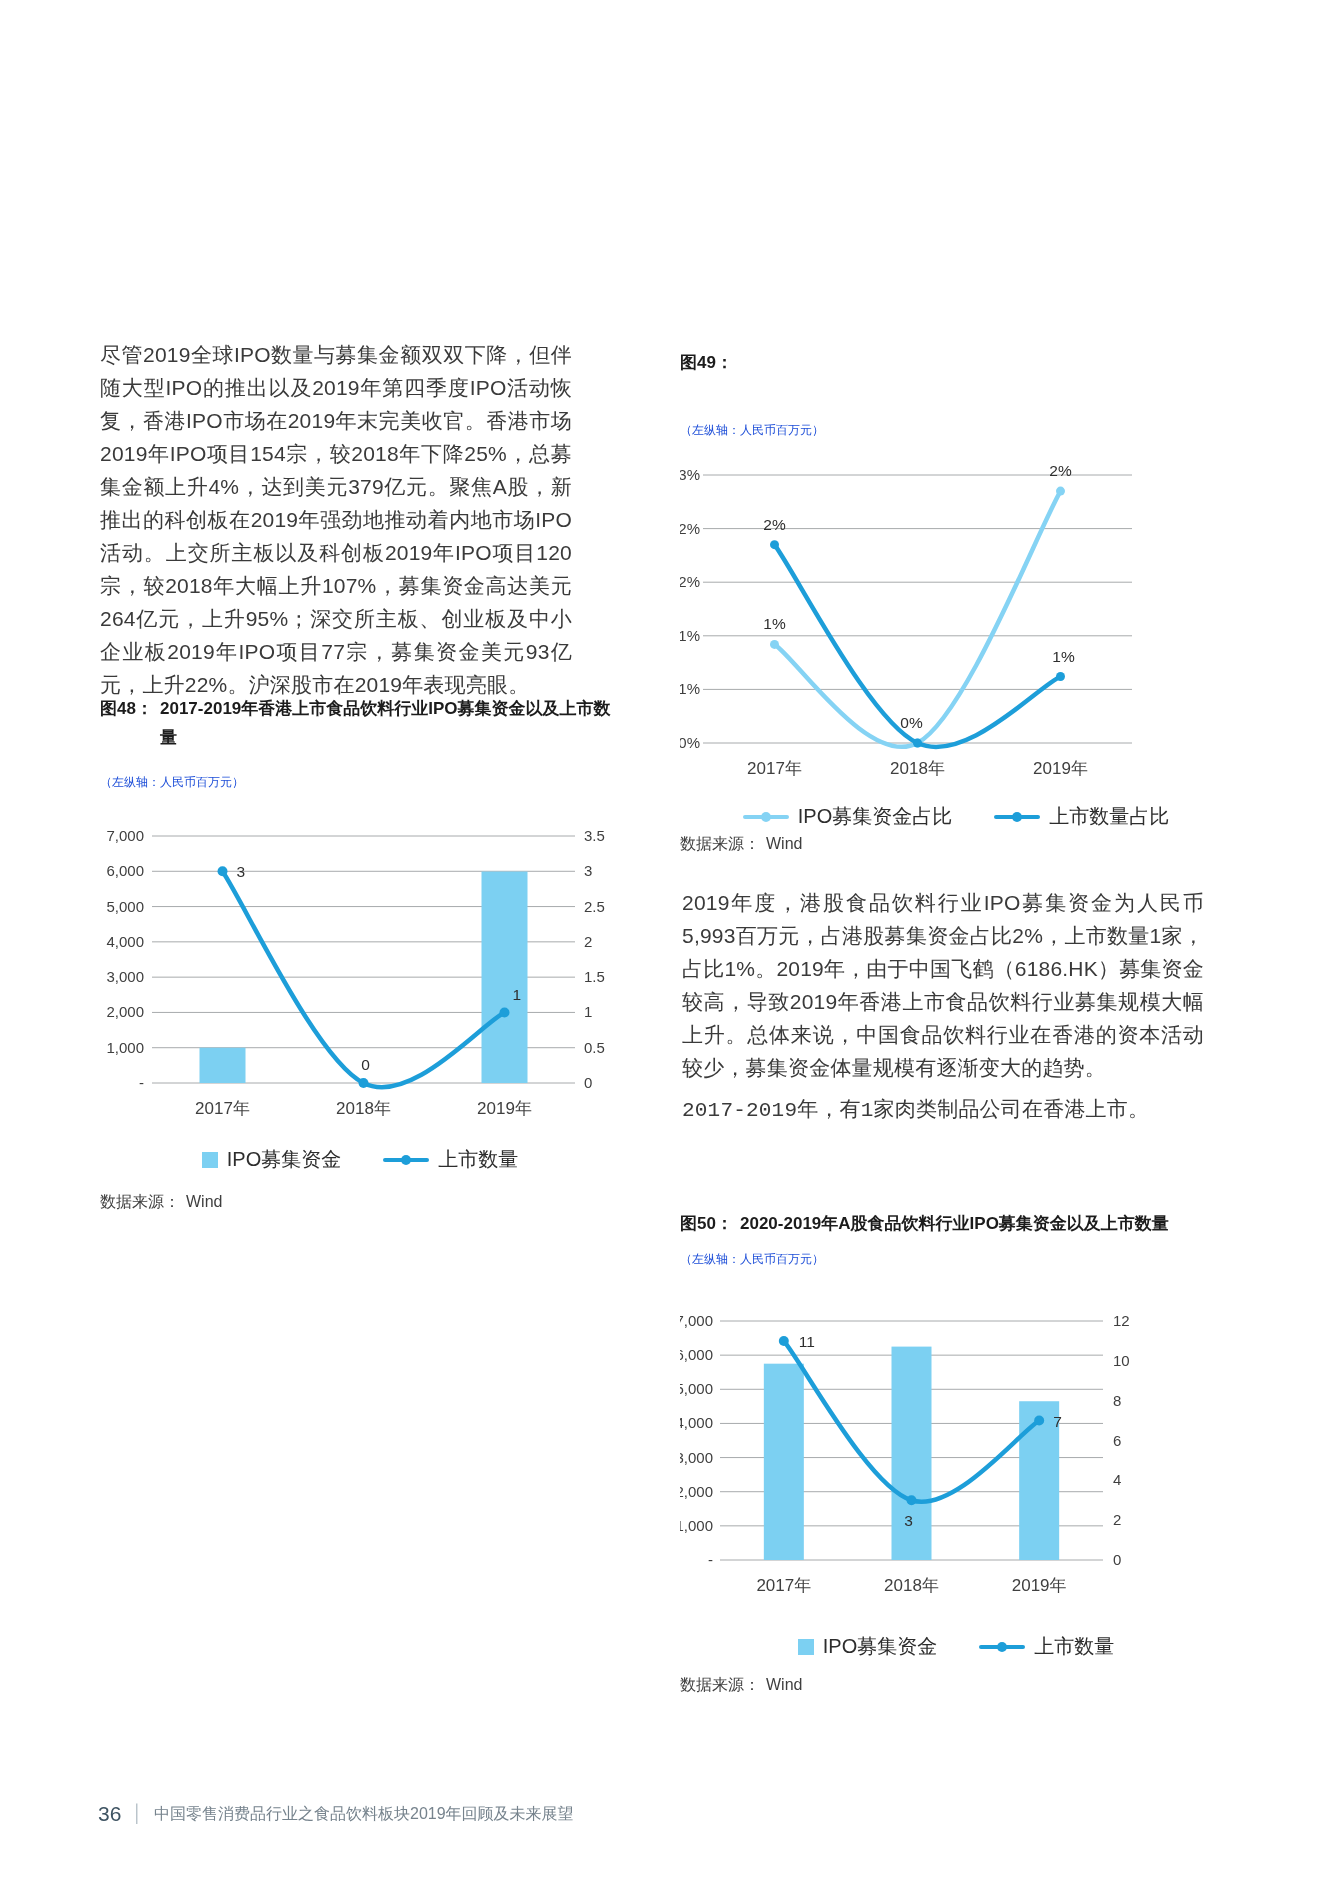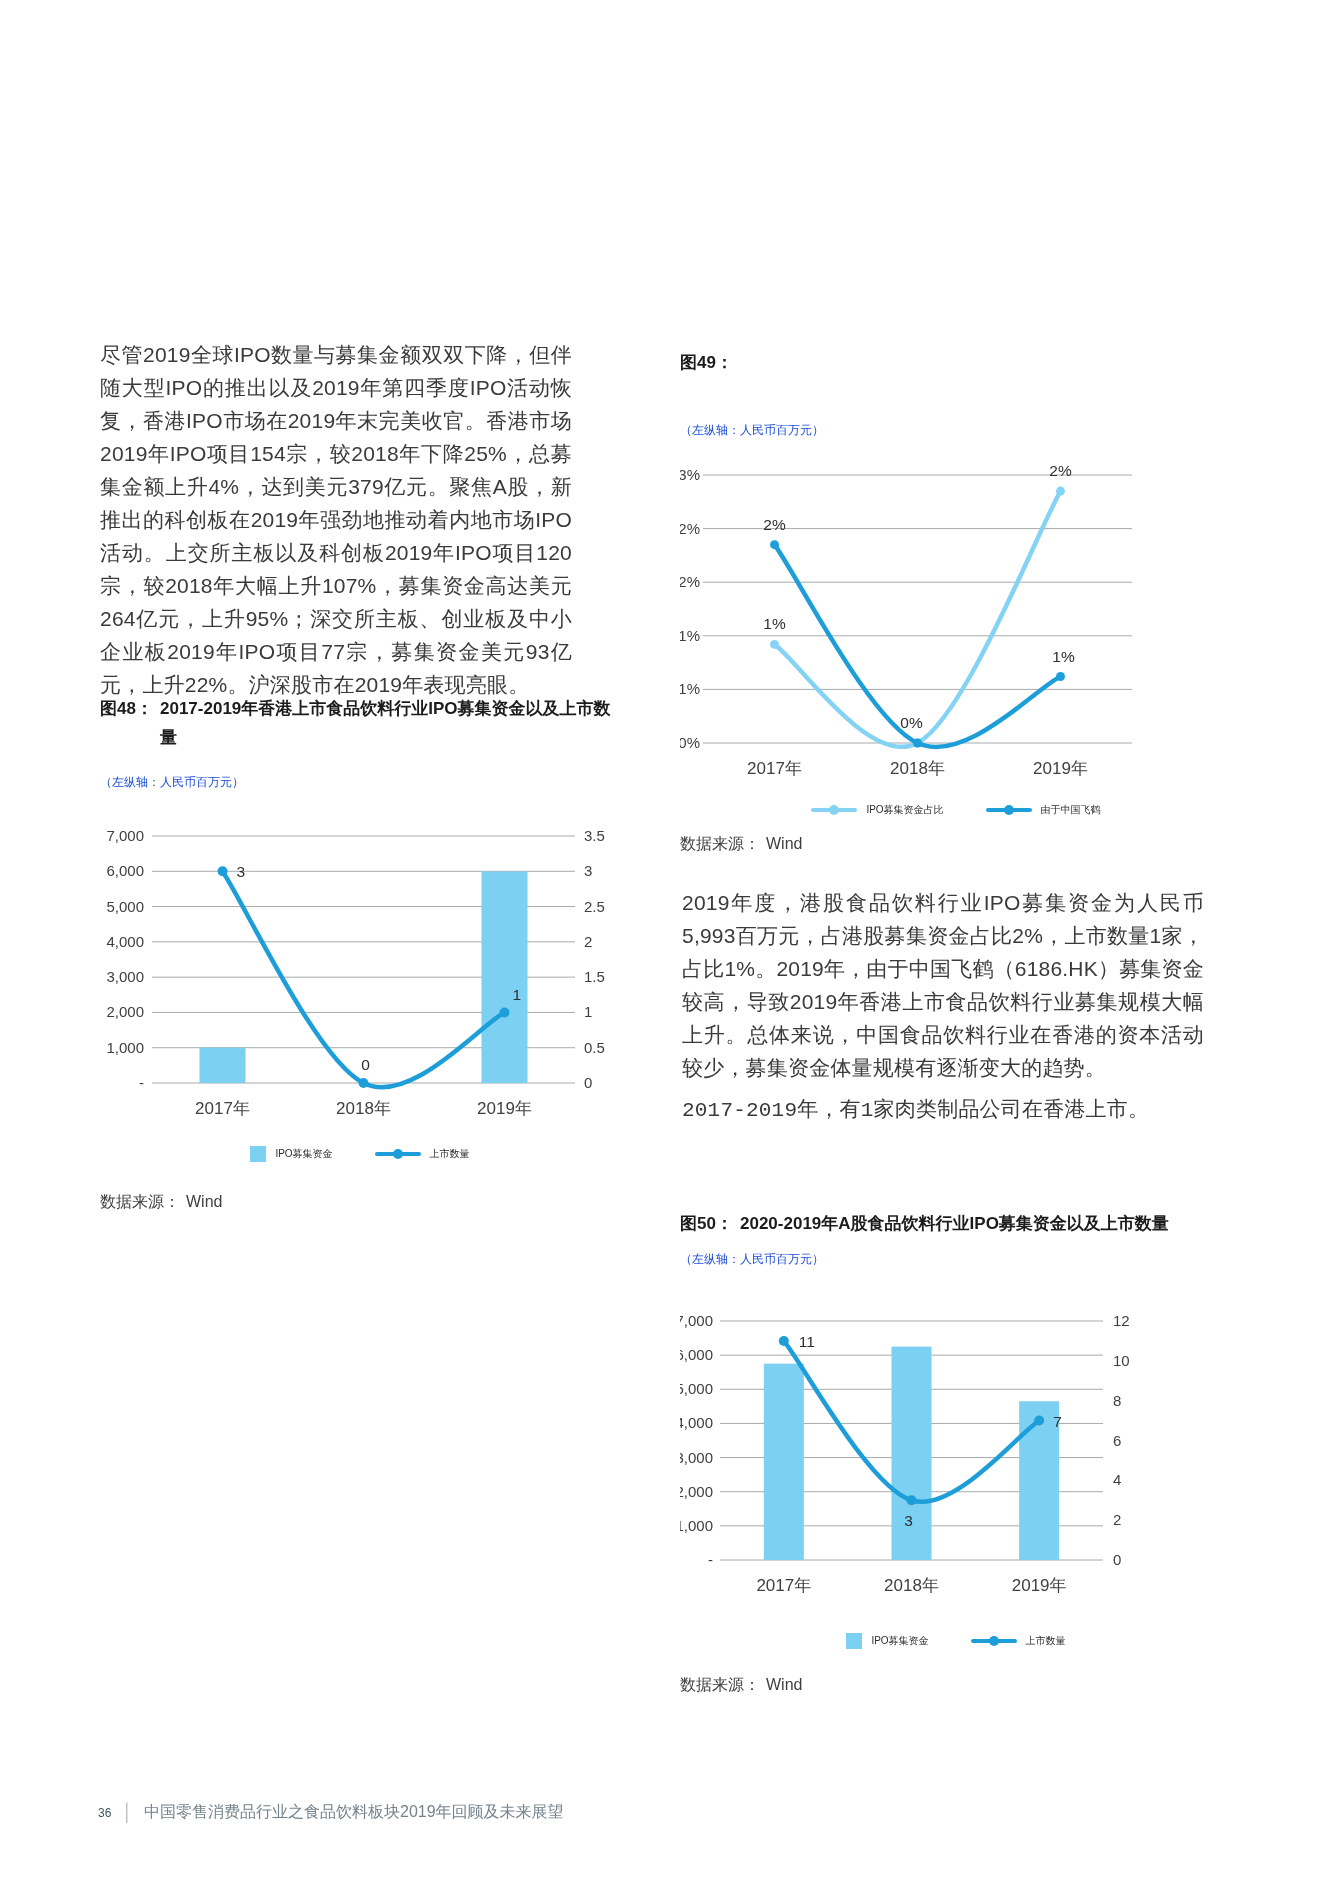--- a/index.html
+++ b/index.html
@@ -15,33 +15,33 @@
   .figure { position:absolute; }
   .fig-title {
     display:flex; font-size:17px; font-weight:700; line-height:29px; color:#1c1c1c;
   }
   .fig-title .fig-label { flex:0 0 60px; }
   .fig-title .fig-text { flex:1; }
   .axis-note { position:absolute; left:0; font-size:12px; color:#1d4ed8; }
   .chart-svg { position:absolute; left:0; display:block; }
   .legend {
     position:absolute; left:0; right:0; display:flex; justify-content:center;
-    gap:42px; align-items:center; font-size:10px; color:#2d2d2d;
+    gap:42px; align-items:center; font-size:20px; color:#2d2d2d;
   }
   .legend-item { display:inline-flex; align-items:center; gap:9px; }
   .sw-square { width:16px; height:16px; display:inline-block; }
   .sw-line { width:46px; height:4px; border-radius:2px; position:relative; display:inline-block; }
   .sw-dot { position:absolute; width:10px; height:10px; border-radius:50%; left:50%; top:50%; transform:translate(-50%,-50%); }
   .source { position:absolute; left:0; font-size:16px; color:#3f3f3f; }
   .source .src-value { margin-left:6px; }
   .footer {
     position:absolute; left:98px; top:1802px; font-size:16px; color:#76838d;
     display:flex; align-items:center;
   }
-  .footer .page-num { color:#3e5362; font-size:12px; }
+  .footer .page-num { color:#3e5362; font-size:21px; }
   .footer .sep { color:#aebac2; margin:0 11px; font-size:17px; }
   svg text { font-family:"Liberation Sans", sans-serif; }
 </style>
 </head>
 <body>
 
 <p class="para" style="left:100px; top:338px; width:472px;">尽管2019全球IPO数量与募集金额双双下降，但伴随大型IPO的推出以及2019年第四季度IPO活动恢复，香港IPO市场在2019年末完美收官。香港市场2019年IPO项目154宗，较2018年下降25%，总募集金额上升4%，达到美元379亿元。聚焦A股，新推出的科创板在2019年强劲地推动着内地市场IPO活动。上交所主板以及科创板2019年IPO项目120宗，较2018年大幅上升107%，募集资金高达美元264亿元，上升95%；深交所主板、创业板及中小企业板2019年IPO项目77宗，募集资金美元93亿元，上升22%。沪深股市在2019年表现亮眼。</p>
 
 <div class="figure" style="left:100px; top:694px; width:520px; height:560px;">
   <div class="fig-title">
@@ -143,21 +143,21 @@
       <span class="legend-item">
         <span class="sw-line" style="background: rgb(133, 211, 244);">
           <span class="sw-dot" style="background: rgb(133, 211, 244);"></span>
         </span>
         <span>IPO募集资金占比</span>
       </span>
       <span class="legend-item">
         <span class="sw-line" style="background: rgb(29, 158, 217);">
           <span class="sw-dot" style="background: rgb(29, 158, 217);"></span>
         </span>
-        <span>由于中国飞鹤</span>
+        <span>上市数量占比</span>
       </span>
     </div>
   <div class="source" style="top:486px;">
     <span>数据来源：</span><span class="src-value">Wind</span>
   </div>
 </div>
 
 <p class="para" style="left:682px; top:886px; width:522px;">2019年度，港股食品饮料行业IPO募集资金为人民币5,993百万元，占港股募集资金占比2%，上市数量1家，占比1%。2019年，由于中国飞鹤（6186.HK）募集资金较高，导致2019年香港上市食品饮料行业募集规模大幅上升。总体来说，中国食品饮料行业在香港的资本活动较少，募集资金体量规模有逐渐变大的趋势。</p>
 
 <p class="para" style="left:682px; top:1094px; width:558px;font-family:Liberation Mono, monospace;">2017-2019年，有1家肉类制品公司在香港上市。</p>

